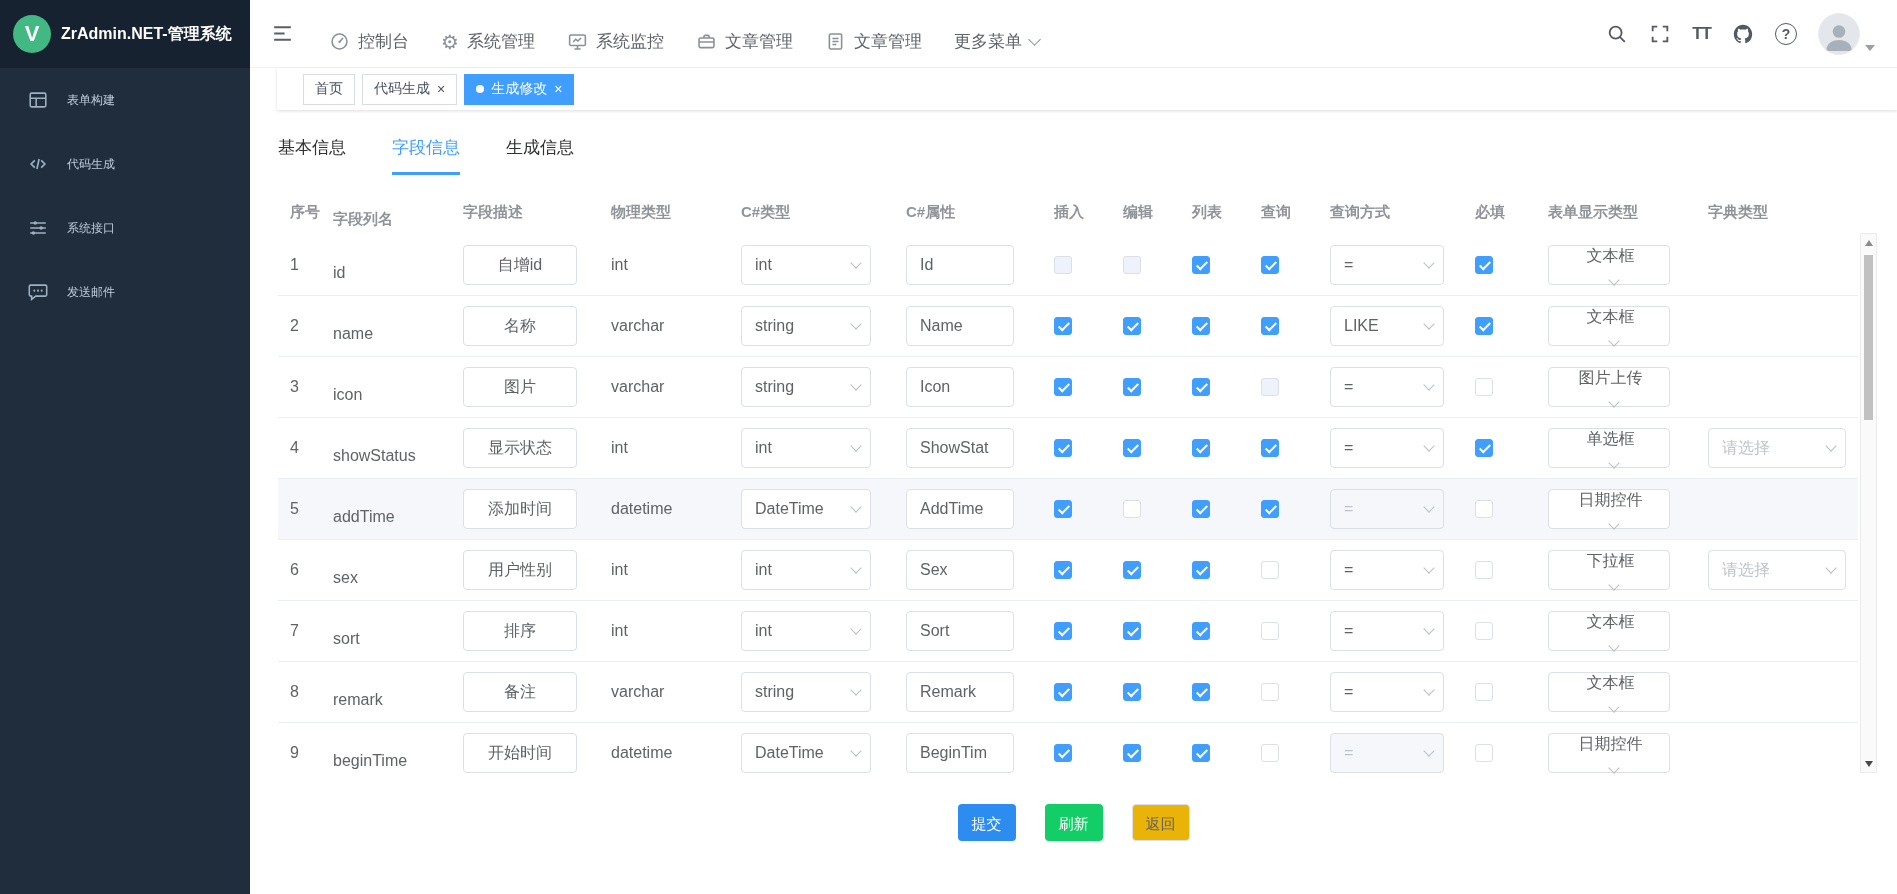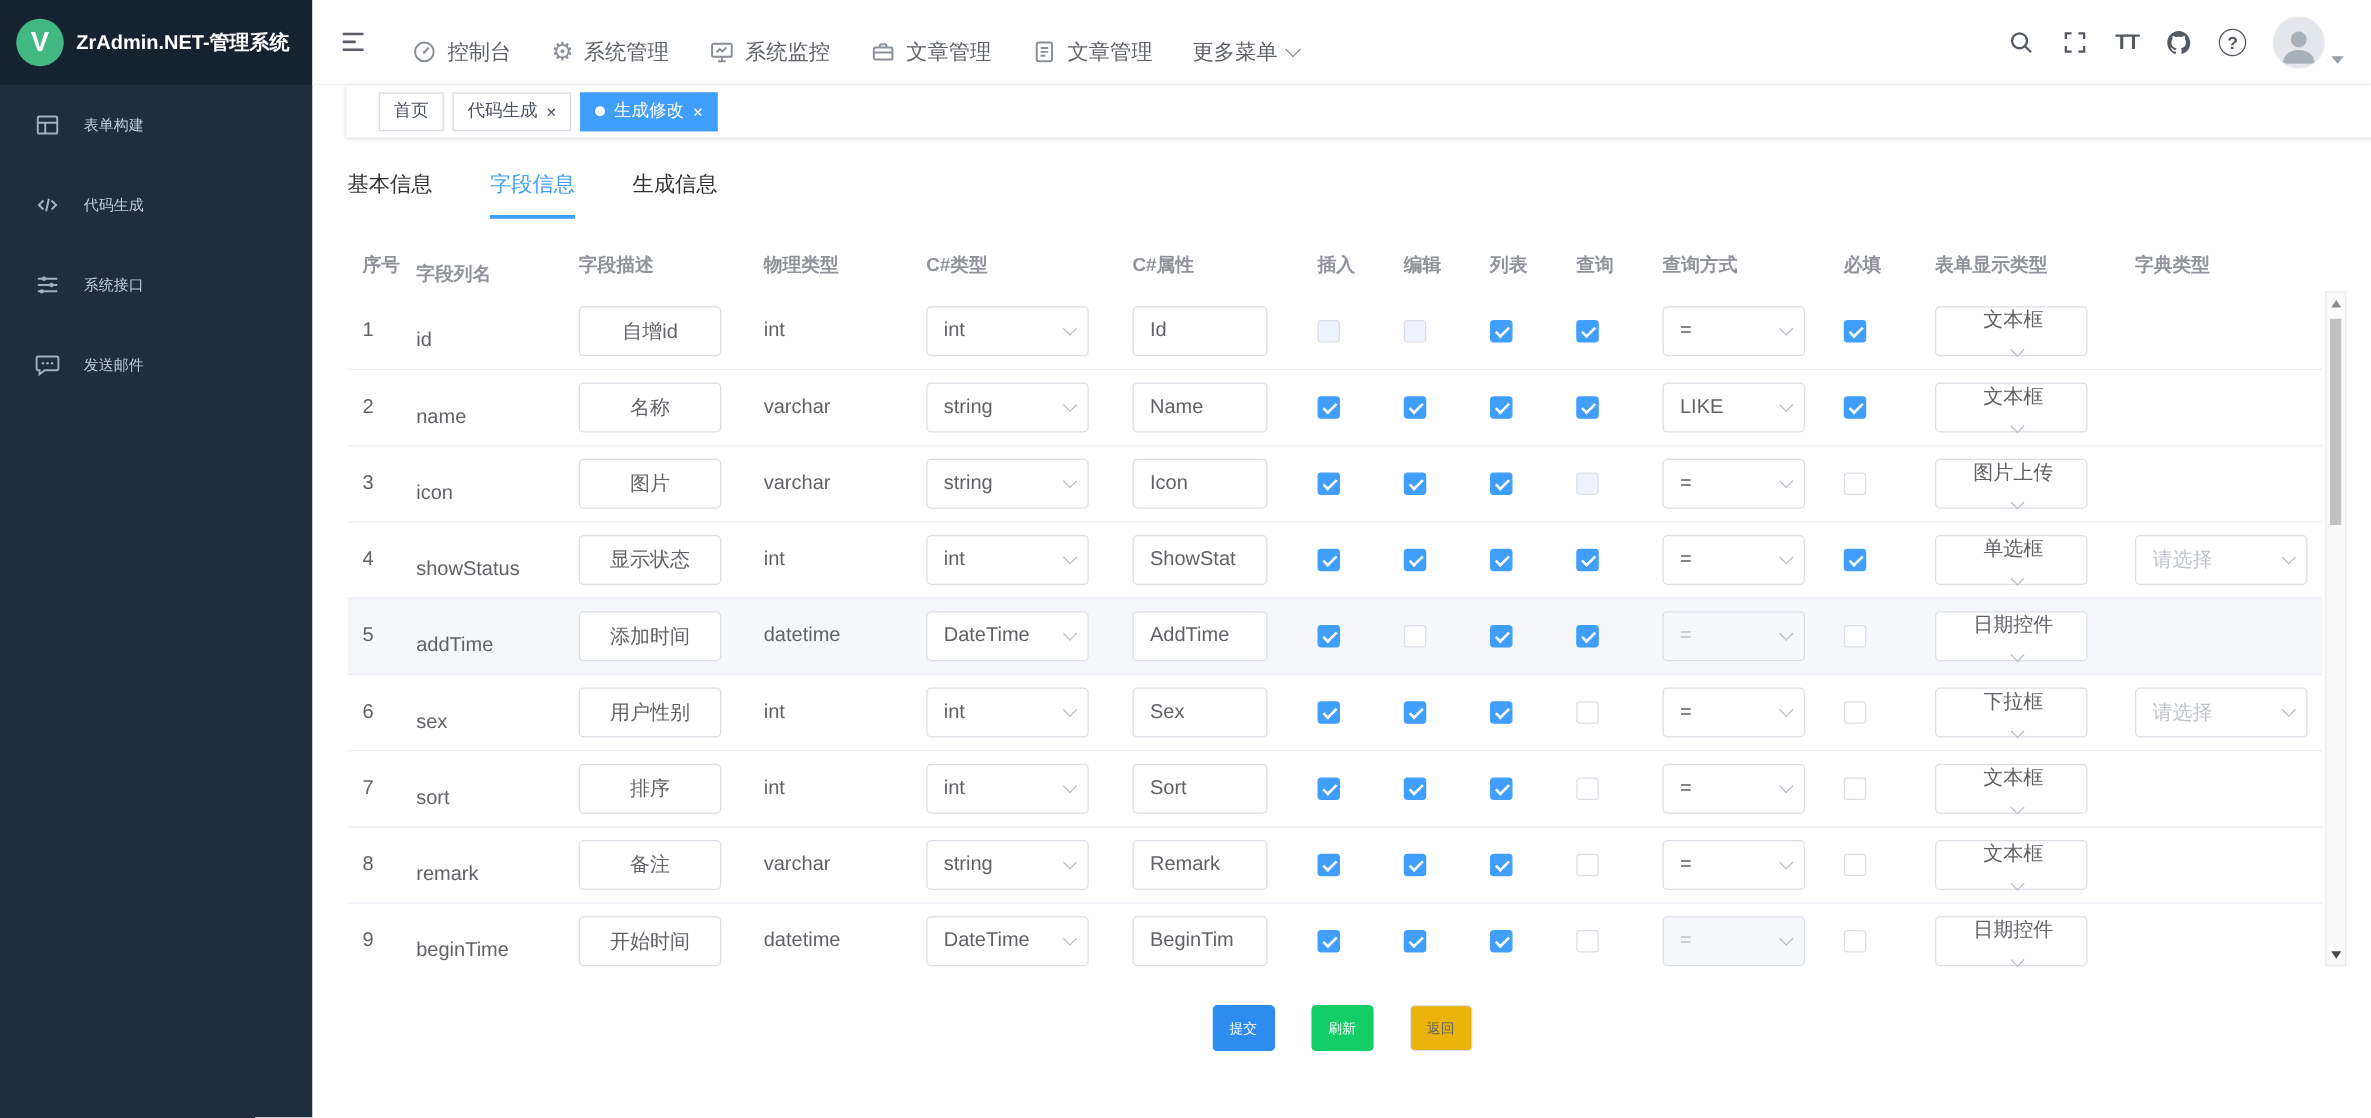--- a/index.html
+++ b/index.html
@@ -86,21 +86,21 @@
   .w-disp { width:122px;flex-direction:column; }
   .w-dict { width:138px; }
 
   .cb { width:18px; height:18px; border:1px solid #dcdfe6; border-radius:3px; background:#fff; position:relative; cursor:pointer; flex:none; }
   .cb.checked { background:#409eff; border-color:#409eff; }
   .cb.checked::after { content:""; position:absolute; left:5.5px; top:1.5px; width:4px; height:9px; border:solid #fff; border-width:0 2px 2px 0; transform:rotate(45deg); }
   .cb.dis { background:#edf2fc; border-color:#dcdfe6; cursor:not-allowed; }
 
   
   .footer-bar { display:flex; justify-content:center; gap:29px; margin-top:30px; }
-  .btn { height:37px; padding:10px 13px; border-radius:4px; border:1px solid transparent; font-family:inherit; font-size:11px; cursor:pointer; }
+  .btn { height:37px; padding:10px 13px; border-radius:4px; border:1px solid transparent; font-family:inherit; font-size:15px; cursor:pointer; }
   .btn-primary { background:#2d8cf0; color:#fff; }
   .btn-success { background:#13ce66; color:#fff; }
   .btn-default { background:#eab308; color:#606266; border-color:#dcdfe6; }
 
   
   .scrollbar { position:absolute; right:20px; top:233px; width:17px; height:540px; background:#fafafa; border:1px solid #ebebeb; display:flex; flex-direction:column; align-items:center; z-index:3; }
   .sb-arrow { width:100%; height:17px; display:flex; align-items:center; justify-content:center; cursor:pointer; flex:none; }
   .tri-up { width:0; height:0; border-left:4px solid transparent; border-right:4px solid transparent; border-bottom:6px solid #8b8b8b; }
   .tri-down { width:0; height:0; border-left:4px solid transparent; border-right:4px solid transparent; border-top:6px solid #4a4a4a; }
   .sb-thumb { width:9px; height:165px; background:#c1c1c1; margin-top:4px; cursor:grab; }

